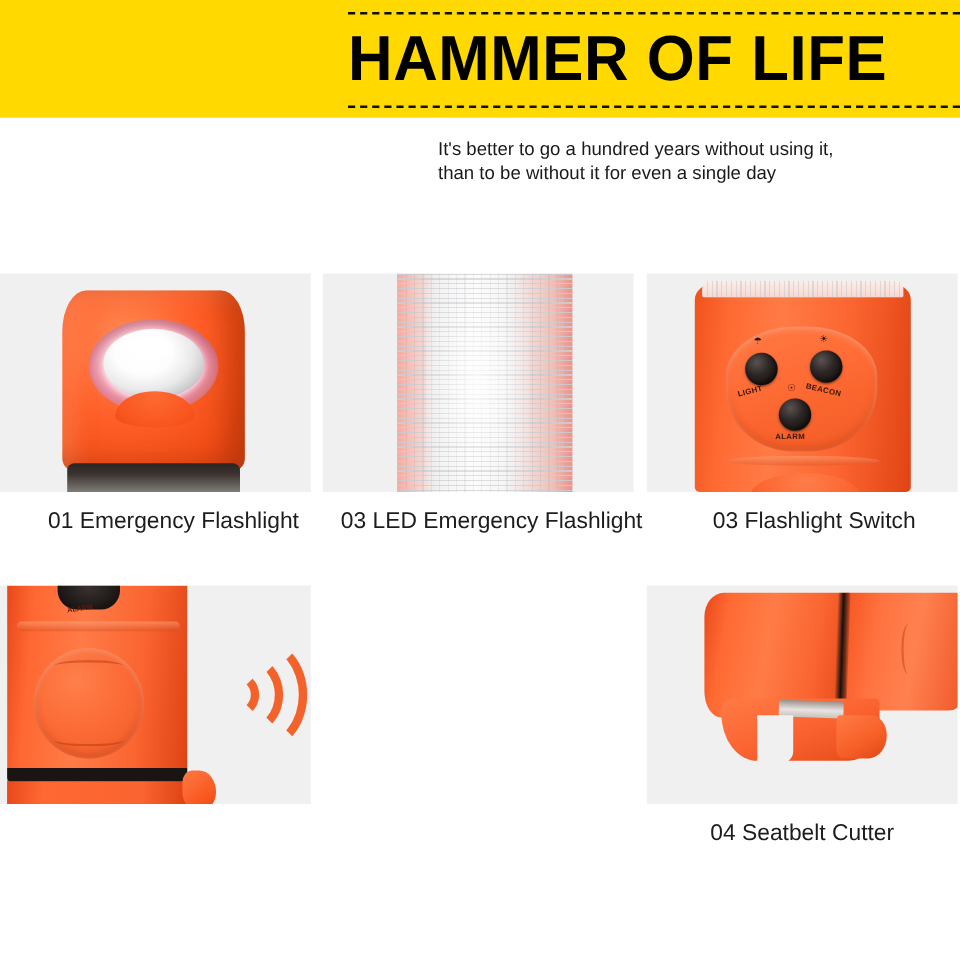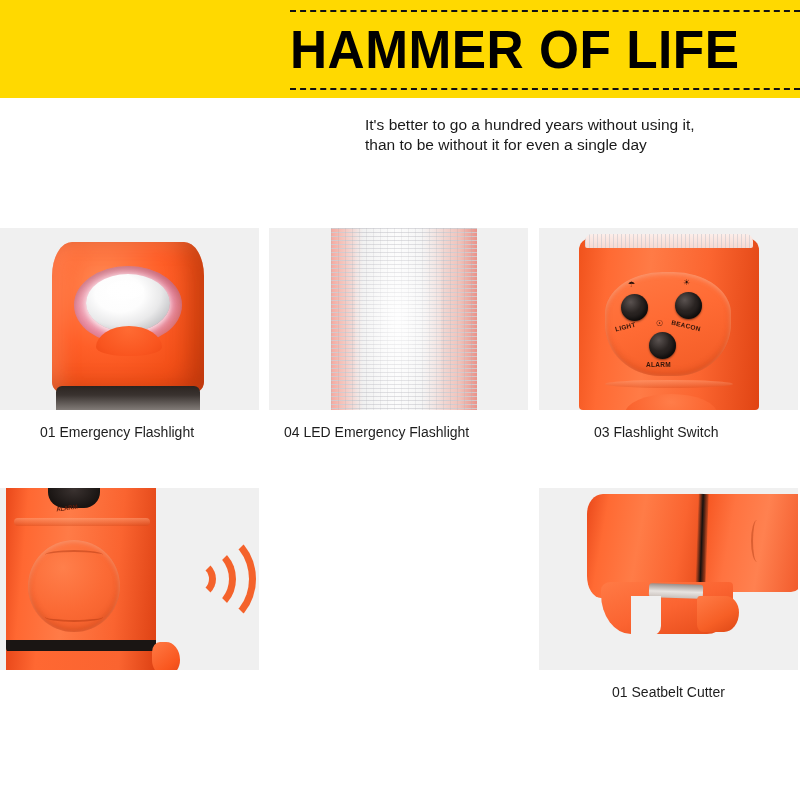--- a/index.html
+++ b/index.html
@@ -82,21 +82,21 @@
 
   .photo {
     position: relative;
     width: 259px;
     height: 182px;
     background: #F0F0F0;
     overflow: hidden;
   }
   .caption {
     margin-top: 14px;
-    font-size: 14px;
+    font-size: 19px;
     color: #1d1d1d;
     white-space: nowrap;
   }
   .cap-left   { padding-left: 40px; }
   .cap-center { text-align: center; }
   .cap-left02 { padding-left: 15px; }
   .cap-left03 { padding-left: 55px; }
 
   
   .p1-head {
@@ -563,21 +563,21 @@
         <div class="p1-base"></div>
       </div>
       <div class="caption cap-left">01 Emergency Flashlight</div>
     </div>
 
     <div class="cell c1">
       <div class="photo">
         <div class="p2-tube"></div>
         <div class="p2-glow"></div>
       </div>
-      <div class="caption cap-left02">04 LED Emergency Flashlight</div>
+      <div class="caption cap-left02">03 LED Emergency Flashlight</div>
     </div>
 
     <div class="cell c2">
       <div class="photo">
         <div class="p3-body"></div>
         <div class="p3-lenscap"></div>
         <div class="p3-recess"></div>
 
         <div class="p3-ico i1">☂</div>
         <div class="p3-btn light"></div>
@@ -623,16 +623,16 @@
       <div class="photo">
         <div class="p6-body"></div>
         <div class="p6-right"></div>
         <div class="p6-seam"></div>
         <div class="p6-dimple"></div>
         <div class="p6-hook"></div>
         <div class="p6-hook-notch"></div>
         <div class="p6-hook-tip"></div>
         <div class="p6-gap"></div>
       </div>
-      <div class="caption cap-center">01 Seatbelt Cutter</div>
+      <div class="caption cap-center">04 Seatbelt Cutter</div>
     </div>
   </div>
 </div>
 
 </body></html>

